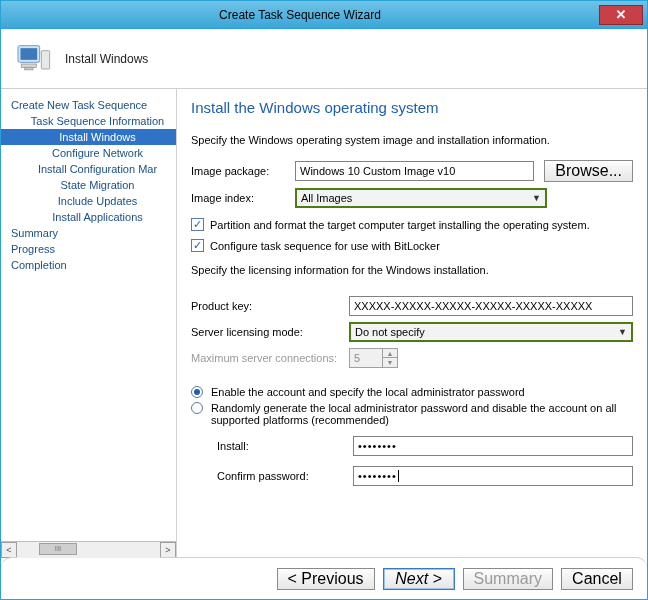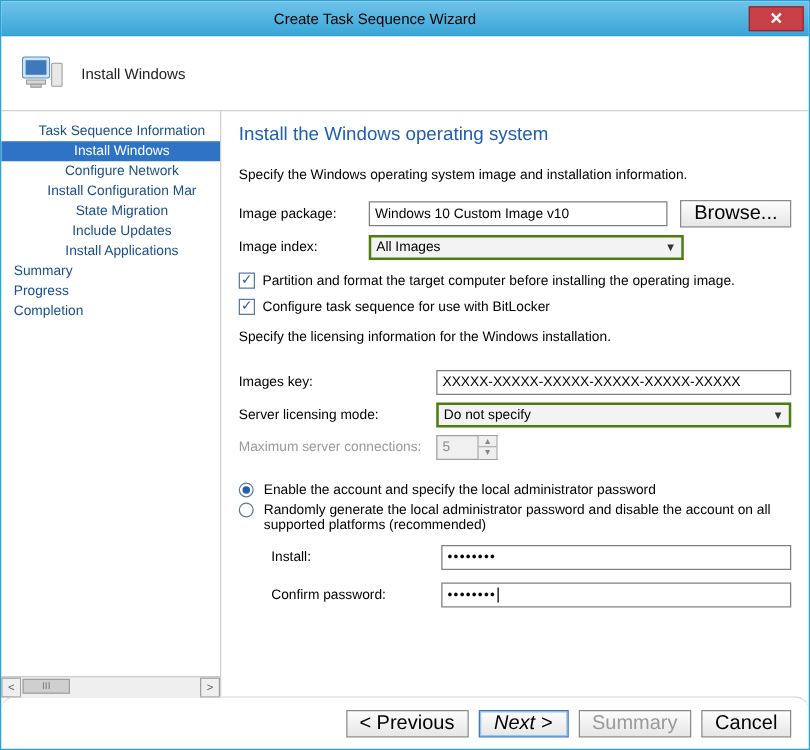--- a/index.html
+++ b/index.html
@@ -100,21 +100,21 @@
     width: 16px; height: 16px;
     border: 1px solid #a0a0a0;
     background: #efefef;
     display: flex; align-items: center; justify-content: center;
     font-size: 9px; color: #555;
   }
   .strack {
     flex: 1; height: 16px; background: #efefef; position: relative;
   }
   .sthumb {
-    position: absolute; left: 1px; top: 1px; width: 38px; height: 12px;
+    position: absolute; left: 22px; top: 1px; width: 38px; height: 12px;
     background: #cfcfcf; border: 1px solid #a0a0a0;
     display:flex;align-items:center;justify-content:center;font-size:8px;color:#777;
   }
   .content {
     flex: 1;
     padding: 10px 14px 6px 14px;
     overflow: hidden;
     display: flex;
     flex-direction: column;
   }
@@ -273,20 +273,21 @@
         <rect x="14" y="34" width="10" height="3" fill="#c8c8c8" stroke="#9a9a9a"></rect>
       </svg>
     </div>
     <div class="stage-title">Install Windows</div>
   </div>
 
   <div class="body">
 
     <div class="sidebar">
       <div class="tree">
+        <div class="tree-item">Create New Task Sequence</div>
         <div class="tree-item tree-child">Task Sequence Information</div>
         <div class="tree-item tree-child selected">Install Windows</div>
         <div class="tree-item tree-child">Configure Network</div>
         <div class="tree-item tree-child">Install Configuration Mar</div>
         <div class="tree-item tree-child">State Migration</div>
         <div class="tree-item tree-child">Include Updates</div>
         <div class="tree-item tree-child">Install Applications</div>
         <div class="tree-item">Summary</div>
         <div class="tree-item">Progress</div>
         <div class="tree-item">Completion</div>
@@ -316,32 +317,32 @@
       <div class="row">
         <div class="lab">Image index:</div>
         <div class="select" style="width:252px;">
           <span>All Images</span>
           <span class="caret">▼</span>
         </div>
       </div>
 
       <div class="chk-row">
         <div class="chk">✓</div>
-        <div>Partition and format the target computer before installing the operating image.</div>
+        <div>Partition and format the target computer target installing the operating system.</div>
       </div>
       <div class="chk-row">
         <div class="chk">✓</div>
         <div>Configure task sequence for use with BitLocker</div>
       </div>
 
       <div style="height:8px"></div>
       <div class="desc">Specify the licensing information for the Windows installation.</div>
 
       <div class="form-grid">
-        <div>Images key:</div>
+        <div>Product key:</div>
         <div class="inline-input">
           <span>XXXXX-XXXXX-XXXXX-XXXXX-XXXXX-XXXXX</span>
         </div>
 
         <div>Server licensing mode:</div>
         <div class="select">
           <span>Do not specify</span>
           <span class="caret">▼</span>
         </div>
 

